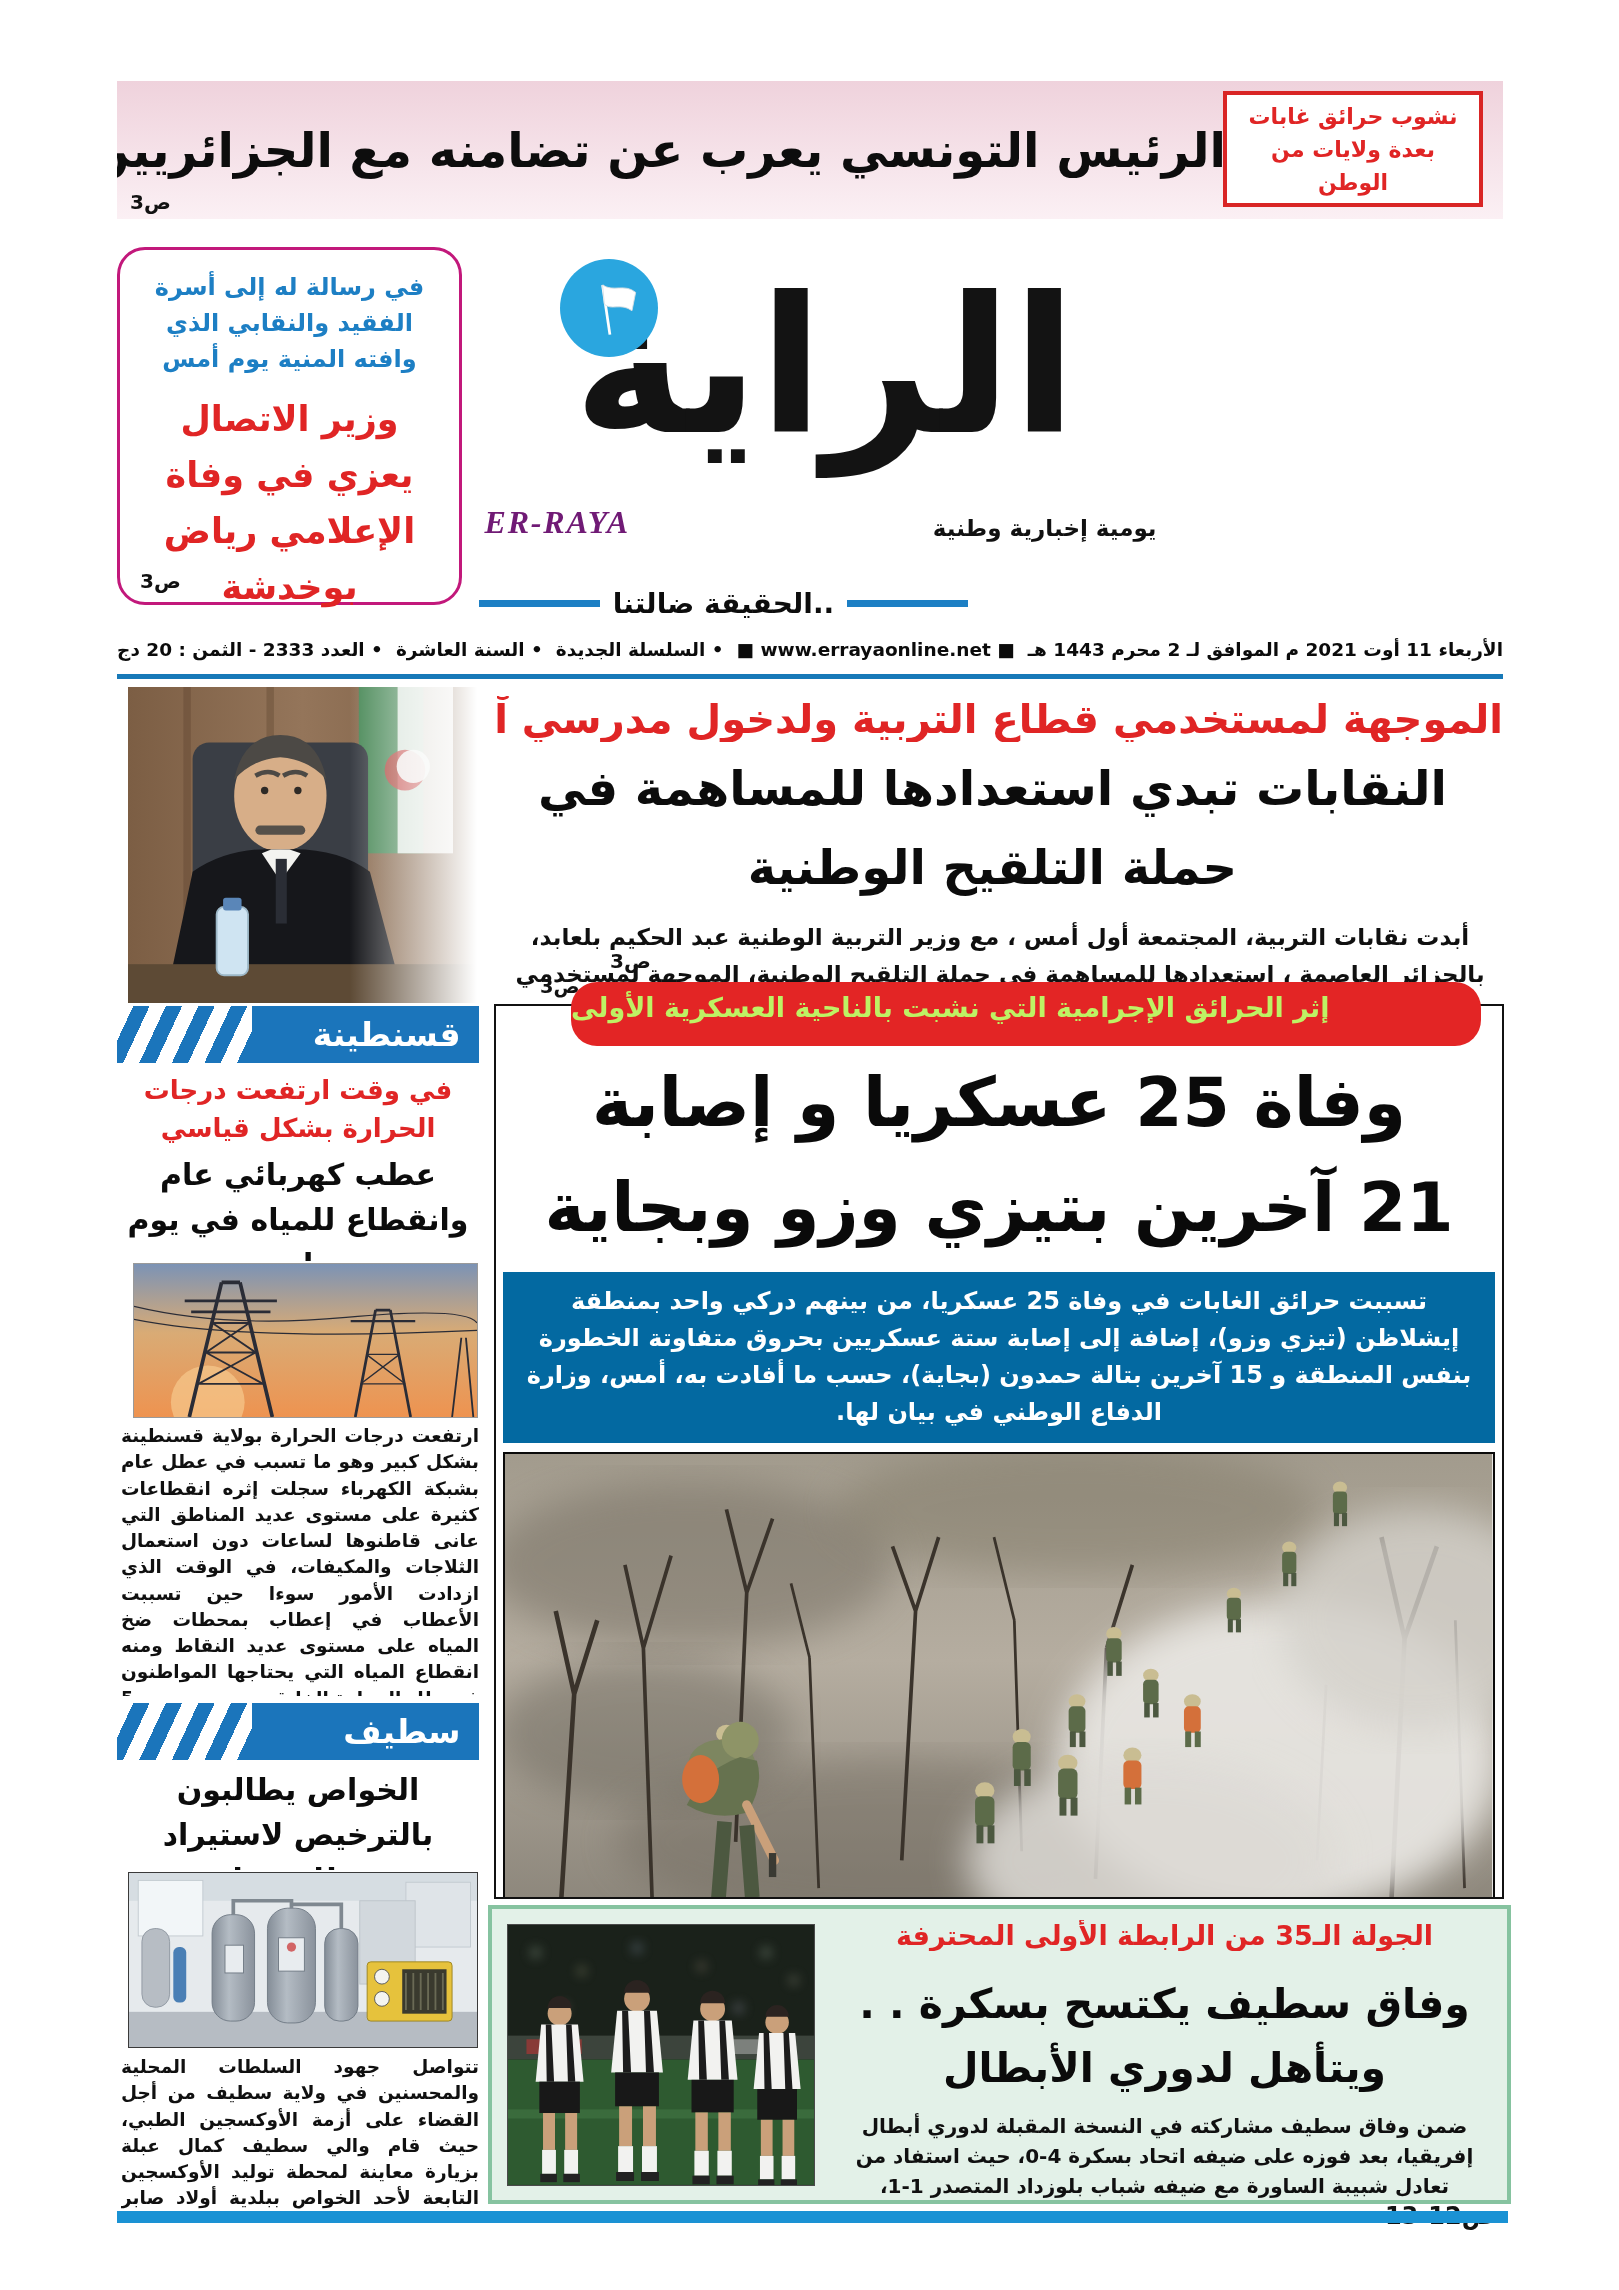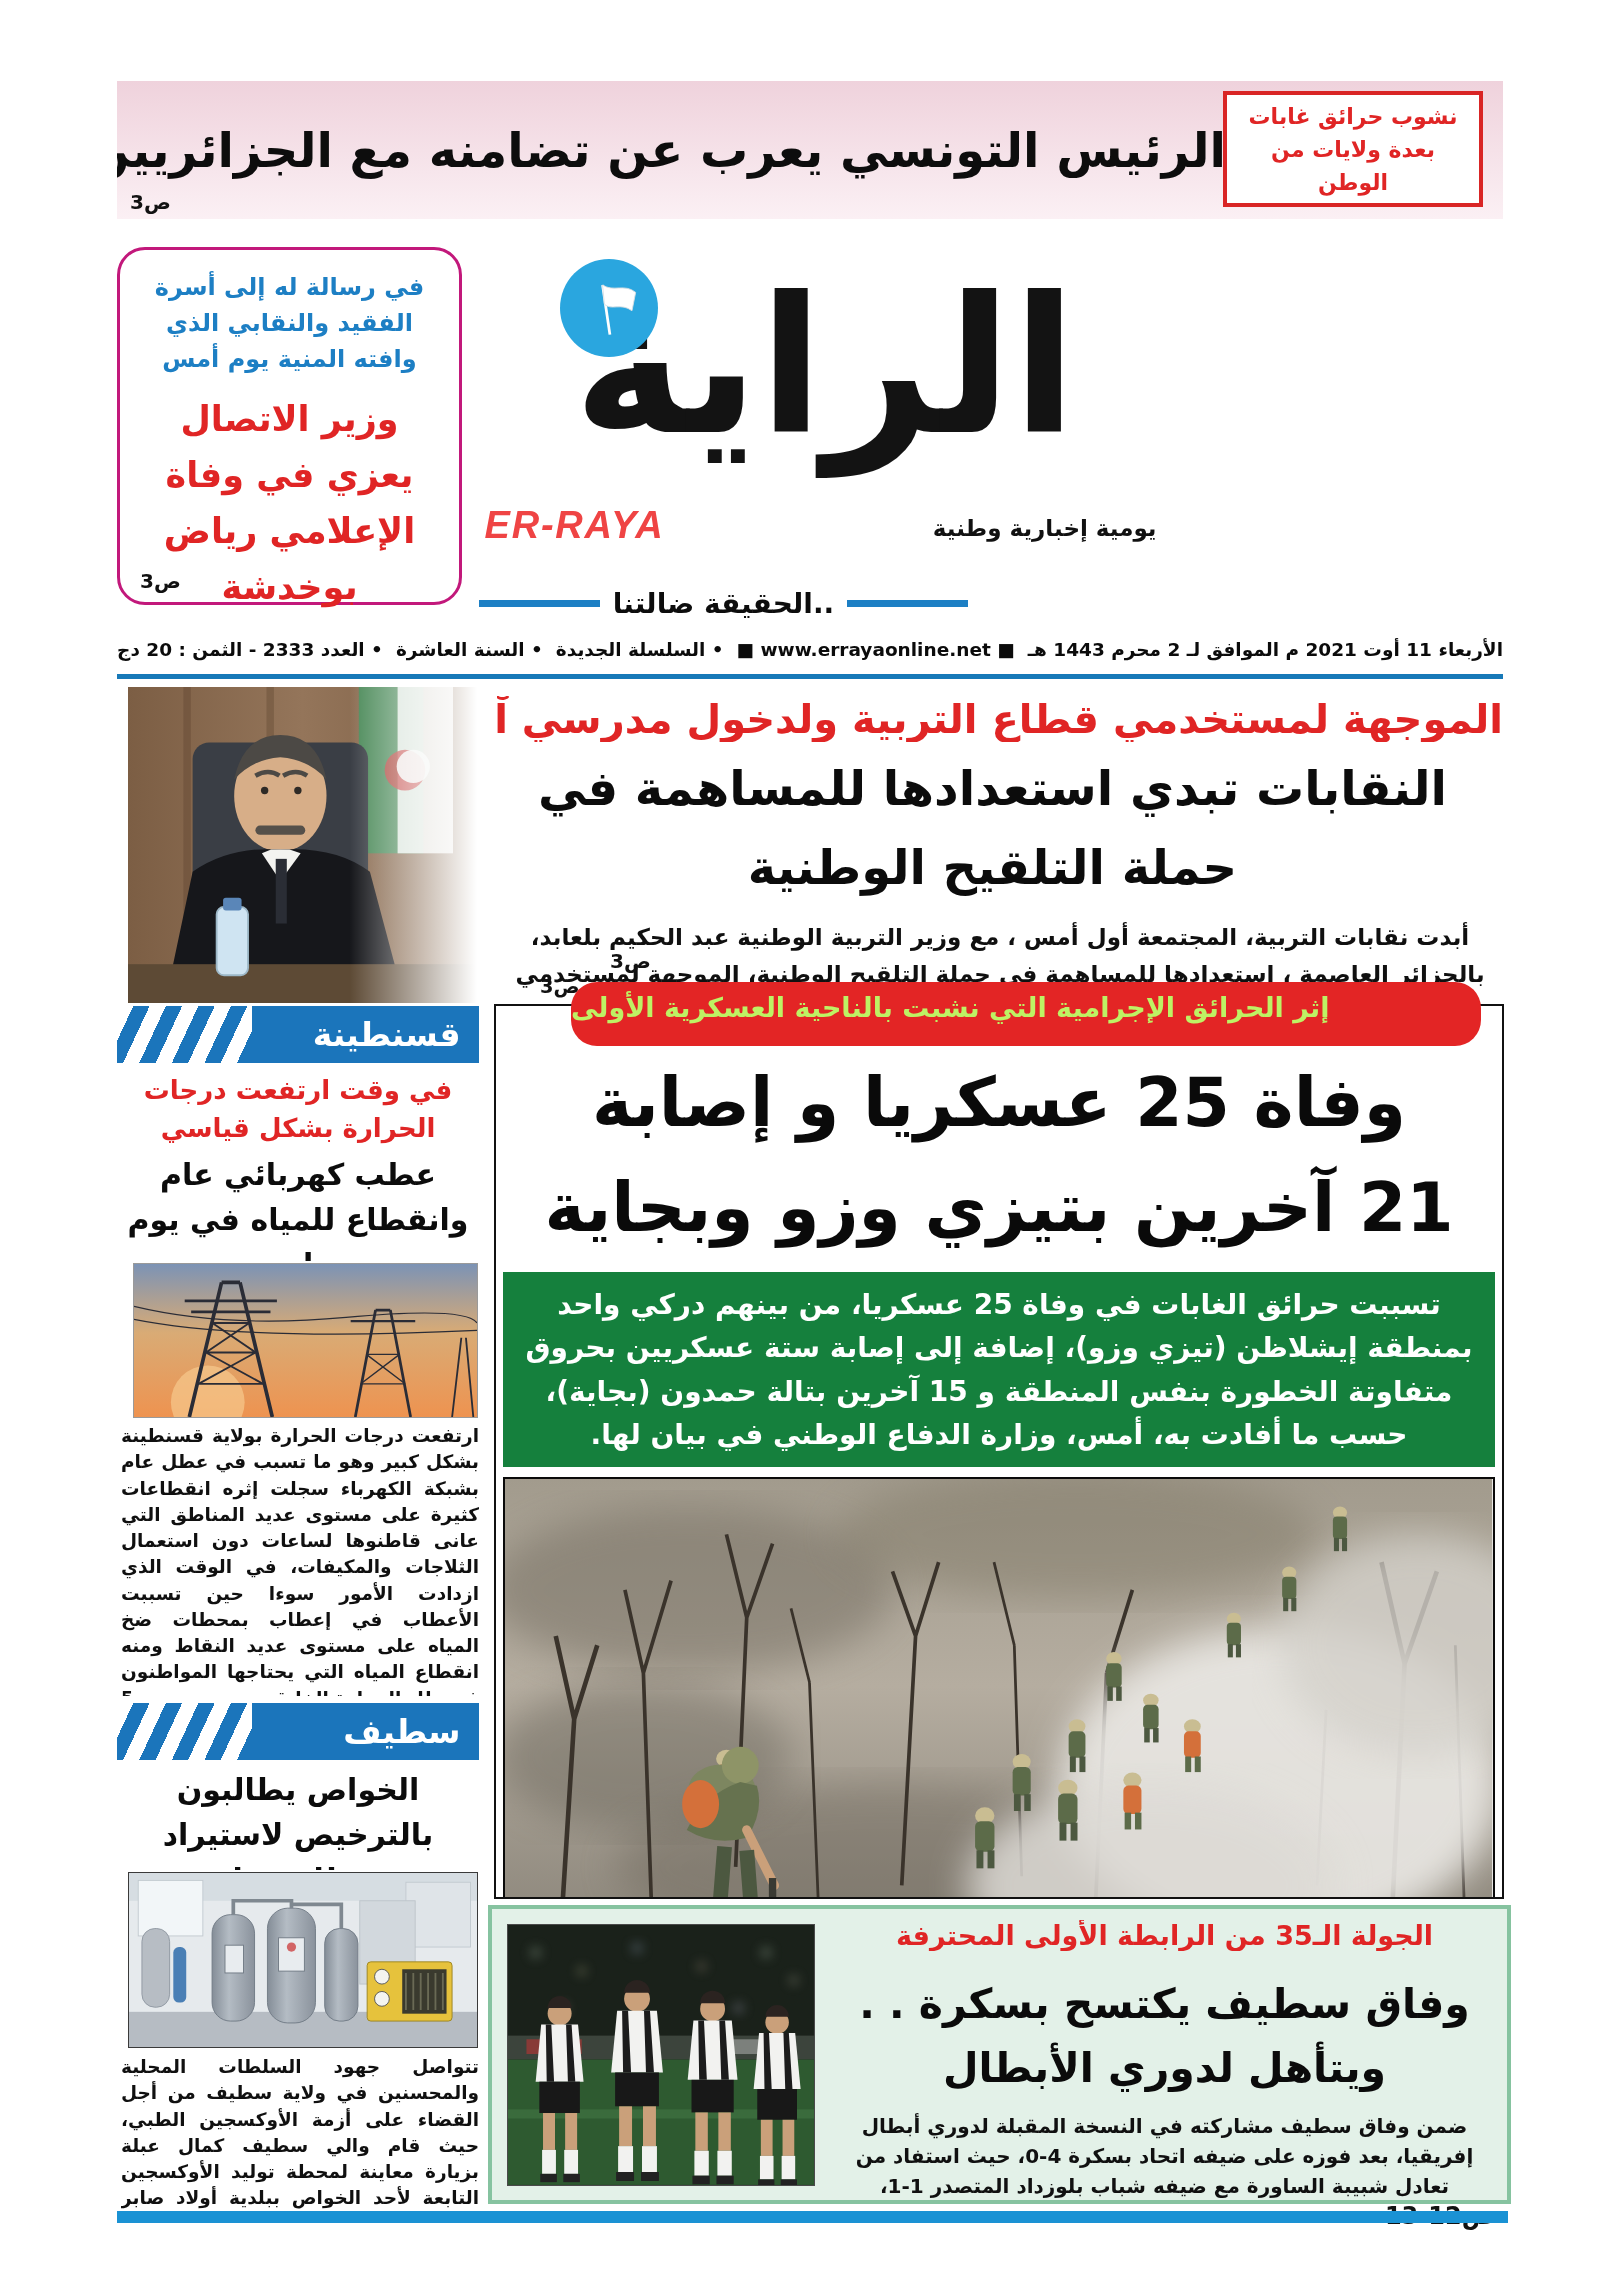--- a/index.html
+++ b/index.html
@@ -42,22 +42,22 @@
   .logo{left:480px; top:242px; width:683px; height:397px;}
   .logo-word{
     position:absolute; right:0; top:-13px; width:674px; text-align:center;
     font-size:189px; line-height:277px; color:#131313; white-space:nowrap;
   }
   .logo-circle{
     position:absolute; left:81px; top:16.6px; width:98px; height:98px; border-radius:50%;
     background:#2aa6df; display:flex; align-items:center; justify-content:center;
   }
   .logo-latin{
-    position:absolute; left:5.5px; top:262px; color:#ef4444; font-size:38px;
-    font-family:Liberation Sans, sans-serif; font-style:italic; font-weight:bold; letter-spacing:1.8px;
+    position:absolute; left:5.5px; top:262px; color:#701a75; font-size:32px;
+    font-family:Liberation Serif, serif; font-style:italic; font-weight:bold; letter-spacing:1.8px;
   }
   .logo-subtitle{position:absolute; right:5.5px; top:273px; font-size:23px; color:#111;}
   .tagline-row{position:absolute; left:0; top:345px; width:489px; display:flex; align-items:center; gap:13px; direction:rtl;}
   .tagline-rule{flex:1; height:7.4px; background:#1d7fc4;}
   .tagline-text{font-size:28px; color:#0d0d0d; white-space:nowrap;}
 
   
   .dateline{
     left:118px; top:639px; width:1386px; display:flex; direction:rtl; align-items:center;
     justify-content:space-between; font-size:18.5px; white-space:nowrap; color:#0b0b0b;
@@ -77,21 +77,21 @@
     box-sizing:border-box; background:#fff; overflow:hidden;
   }
   .military-banner{
     left:572px; top:982px; width:910px; height:64px; background:#e32525; border-radius:26px;
     color:#bef264; font-size:27px; line-height:52px; text-align:left; white-space:nowrap; overflow:hidden; z-index:3;
   }
   .military-banner-pageref{left:541px; top:975px; font-size:19.4px; z-index:3;}
   .military-headline{margin-top:44px; text-align:center; font-size:68px; line-height:1.55; color:#0a0a0a;}
   .military-headline div{white-space:nowrap;}
   .military-lede{
-    margin:11px 7.4px 0; background:#15803d; color:#ffffff; font-size:28px; line-height:1.55;
+    margin:11px 7.4px 0; background:#0369a1; color:#ffffff; font-size:24px; line-height:1.55;
     text-align:center; padding:11px 16.6px;
   }
   .fire-photo{margin:9.2px 7.4px 0; height:460px; border:2.8px solid #0a0a0a; overflow:hidden;}
   .fire-photo svg, .photo-fill svg{display:block; width:100%; height:100%;}
 
   
   .section-bar{
     left:118px; width:362px; height:57px; background:#1b75bb; color:#fff; font-size:33px;
     line-height:57px; text-align:center; padding-left:22px; box-sizing:border-box; overflow:hidden;
   }

